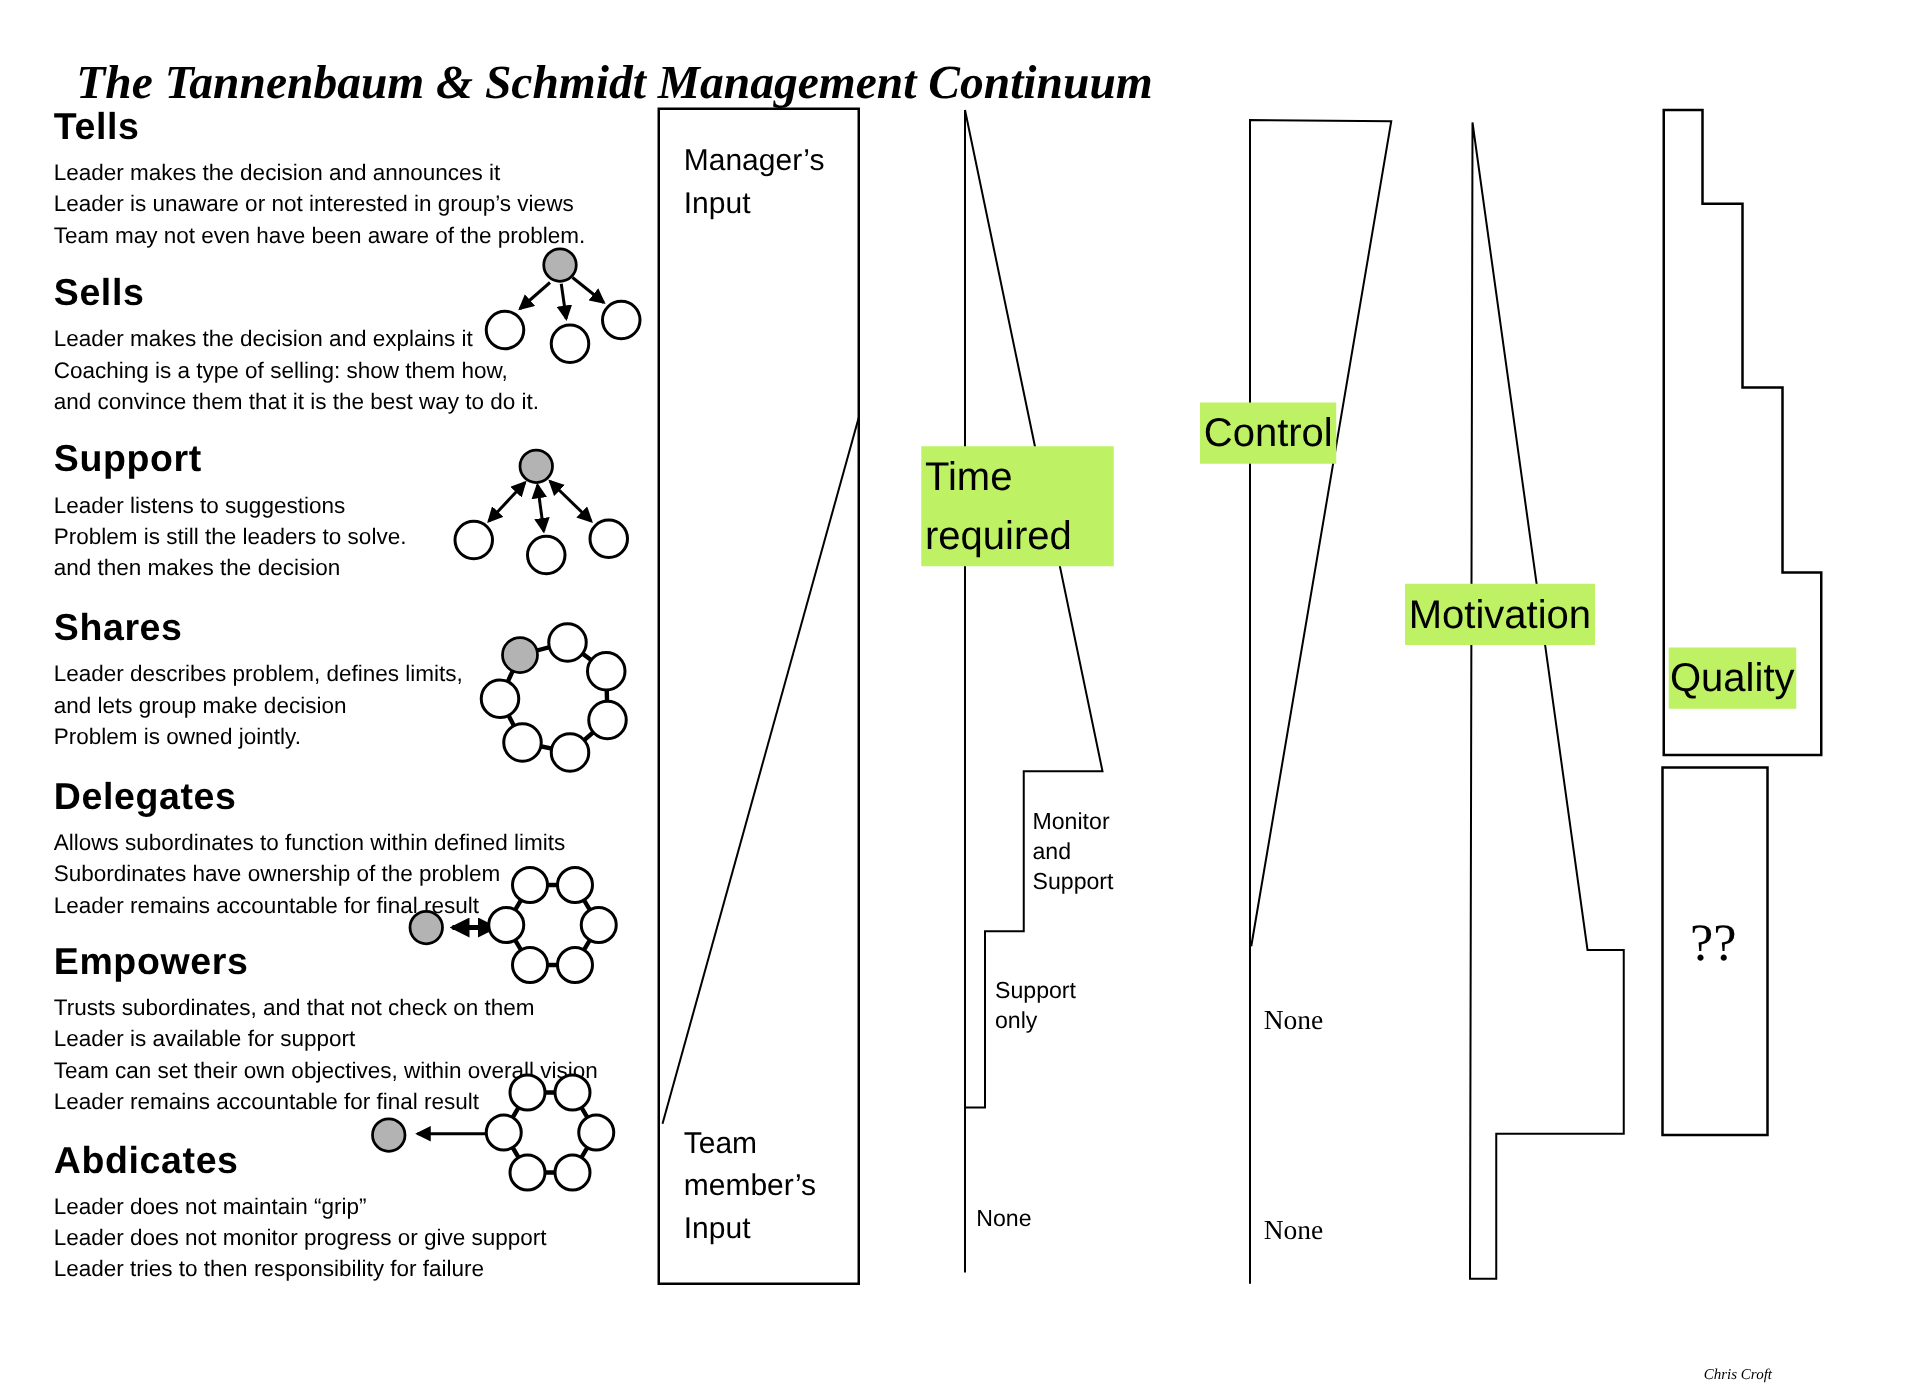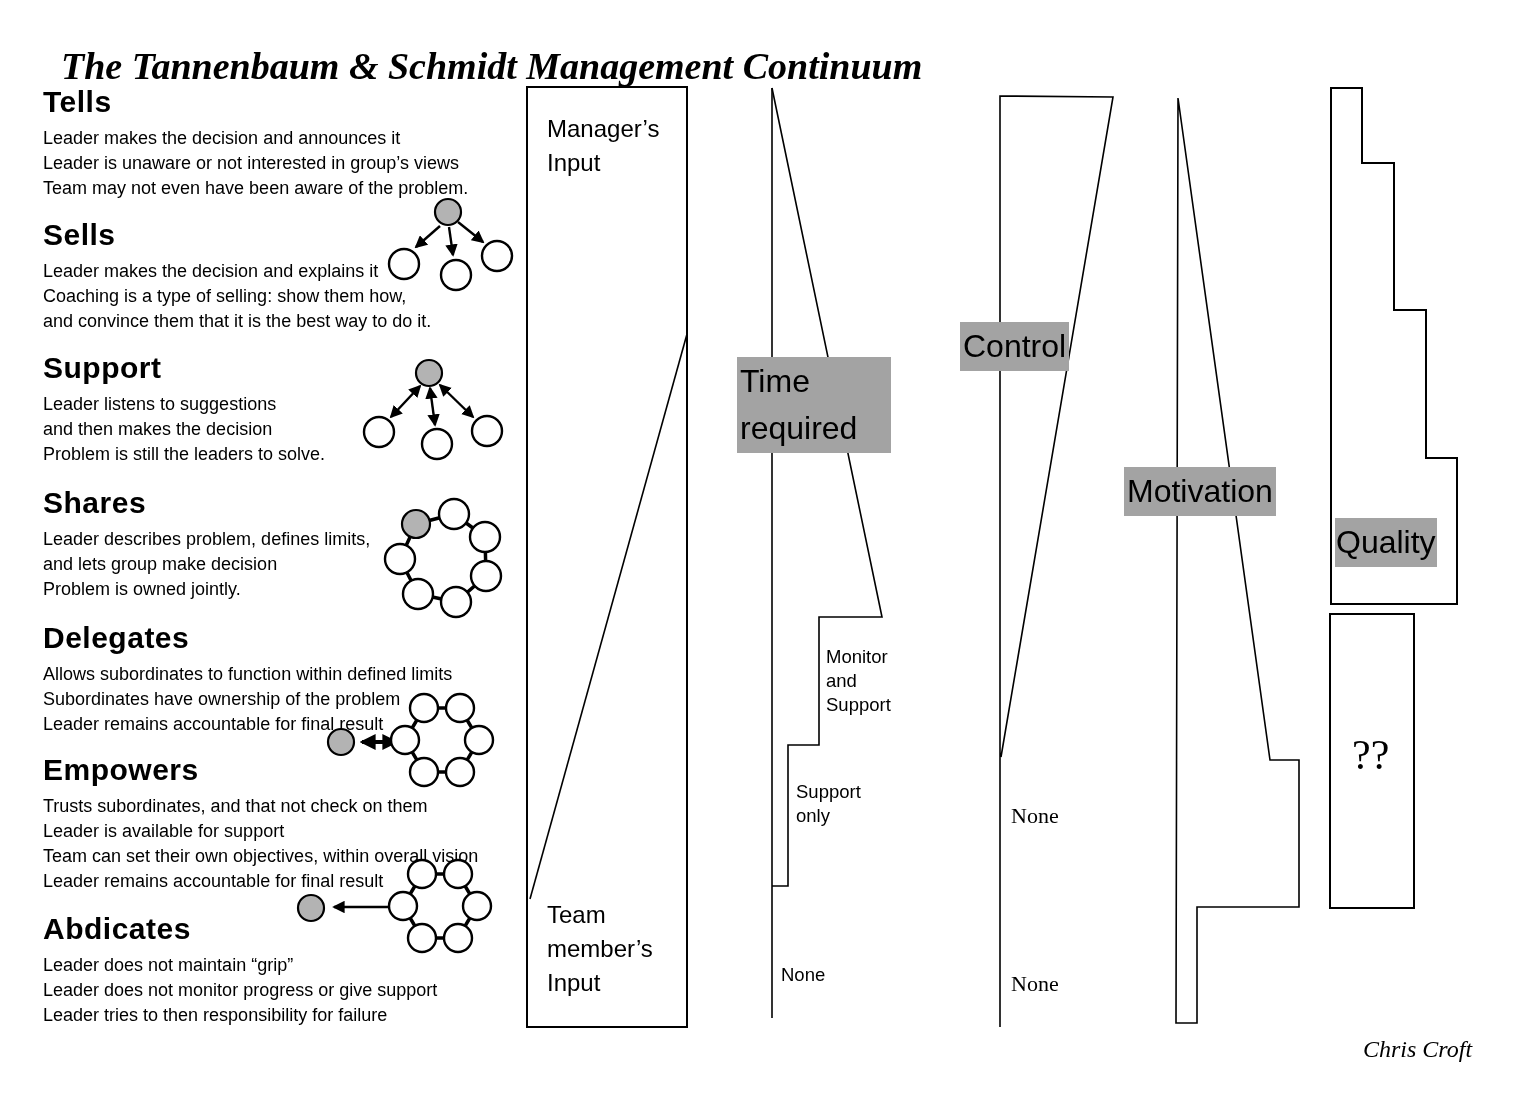--- a/index.html
+++ b/index.html
@@ -13,26 +13,26 @@
   .sec .ln{font-size:18px;line-height:25px;white-space:nowrap;}
   svg{position:absolute;left:0;top:0;}
   .shape{fill:none;stroke:#000;stroke-width:2;}
   .thin{fill:none;stroke:#000;stroke-width:1.6;}
   .ring{fill:none;stroke:#000;stroke-width:3.5;}
   .member{fill:#fff;stroke:#000;stroke-width:2.4;}
   .leader{fill:var(--leader-fill,#b3b3b3);stroke:#000;stroke-width:2.2;}
   .arrow{fill:none;stroke:#000;stroke-width:2.4;}
   .arrow-thick{fill:none;stroke:#000;stroke-width:4;}
   .lbl{position:absolute;font-size:24px;line-height:34px;}
-  .biglbl{position:absolute;font-size:32px;line-height:47px;background:#a3a3a3;padding:1px 3px;}
+  .biglbl{position:absolute;font-size:32px;line-height:47px;background:#bef264;padding:1px 3px;}
   .smalllbl{position:absolute;font-size:18.5px;line-height:24px;}
   .serifnone{position:absolute;font-family:"Liberation Serif",serif;font-size:22px;}
   #qq-label{position:absolute;left:1352px;top:731px;font-family:"Liberation Serif",serif;font-size:42px;}
-  #author{position:absolute;left:1363px;top:1036px;font-family:"Liberation Serif",serif;
-          font-style:italic;font-size:24px;}
+  #author{position:absolute;left:1363px;top:1092px;font-family:"Liberation Serif",serif;
+          font-style:italic;font-size:12px;}
 </style>
 </head>
 <body>
 
 <div id="canvas">
 
   <h1 id="title">The Tannenbaum &amp; Schmidt Management Continuum</h1>
 
   <section class="sec" style="top:85px">
     <h2>Tells</h2>
@@ -44,22 +44,22 @@
   <section class="sec" style="top:218px">
     <h2>Sells</h2>
     <div class="ln">Leader makes the decision and explains it</div>
     <div class="ln">Coaching is a type of selling: show them how,</div>
     <div class="ln">and convince them that it is the best way to do it.</div>
   </section>
 
   <section class="sec" style="top:351px">
     <h2>Support</h2>
     <div class="ln">Leader listens to suggestions</div>
+    <div class="ln">Problem is still the leaders to solve.</div>
     <div class="ln">and then makes the decision</div>
-    <div class="ln">Problem is still the leaders to solve.</div>
   </section>
 
   <section class="sec" style="top:486px">
     <h2>Shares</h2>
     <div class="ln">Leader describes problem, defines limits,</div>
     <div class="ln">and lets group make decision</div>
     <div class="ln">Problem is owned jointly.</div>
   </section>
 
   <section class="sec" style="top:621px">

